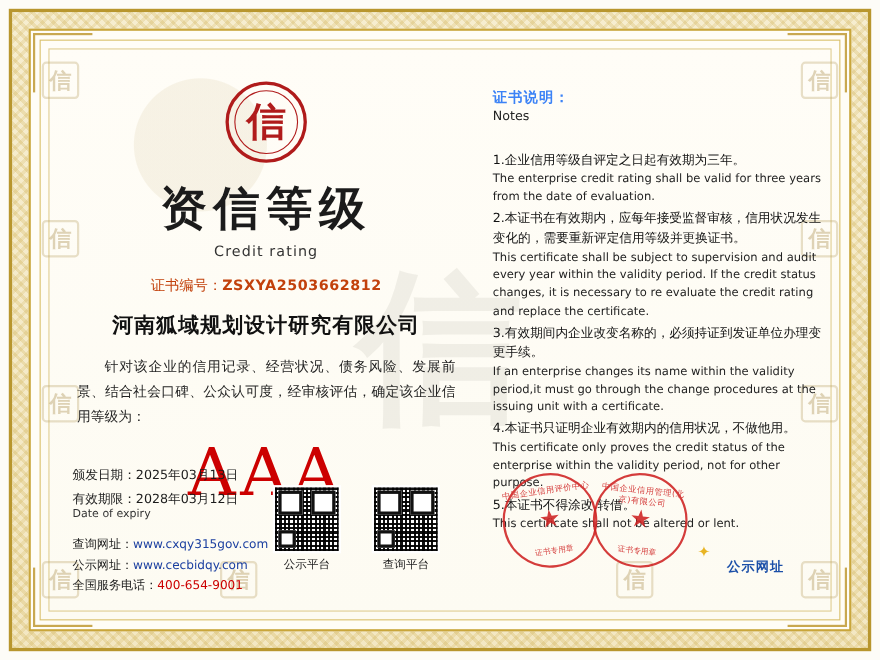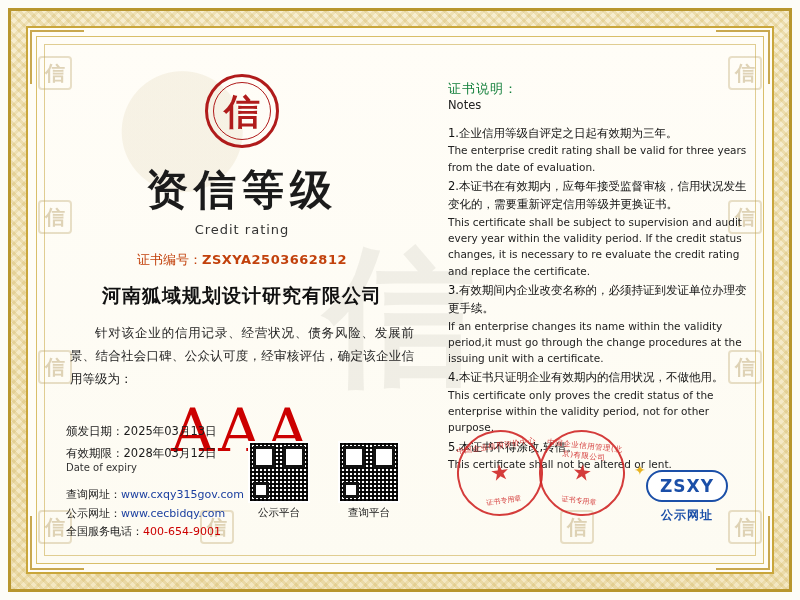--- a/index.html
+++ b/index.html
@@ -214,24 +214,24 @@
     border: 3px solid #111; background: #fff;
   }
   .qr-label { margin-top: 3px; font-size: 10.5px; color: #1b1b1b; }
 
   
   .right {
     position: absolute;
     right: 0; top: 28px; width: 300px;
   }
   .notes-title {
-    font-size: 13px; font-weight: normal; color: #15803d;
+    font-size: 13px; font-weight: bold; color: #3b82f6;
     letter-spacing: 1px;
   }
-  .notes-title-en { font-size: 11.5px; color: #222; margin-bottom: 12px; }
+  .notes-title-en { font-size: 11.5px; color: #222; margin-bottom: 24px; }
   .note { margin-bottom: 2px; }
   .note .zh {
     font-size: 11.5px; color: #111; line-height: 1.6;
   }
   .note .en {
     font-size: 10.5px; color: #222; line-height: 1.55;
   }
 
   
   .stamp {
@@ -406,18 +406,17 @@
       <div class="st-bot">证书专用章</div>
     </div>
     <div class="stamp" id="stamp2">
       <div class="st-top">中国企业信用管理(北京)有限公司</div>
       <div class="st-star">★</div>
       <div class="st-bot">证书专用章</div>
     </div>
 
     <div class="zsxy">
       <span class="spark">✦</span>
-      <div class="badge">ZSXY</div>
       <div class="sub">公示网址</div>
     </div>
 
   </div>
 </div>
 
 </body></html>

